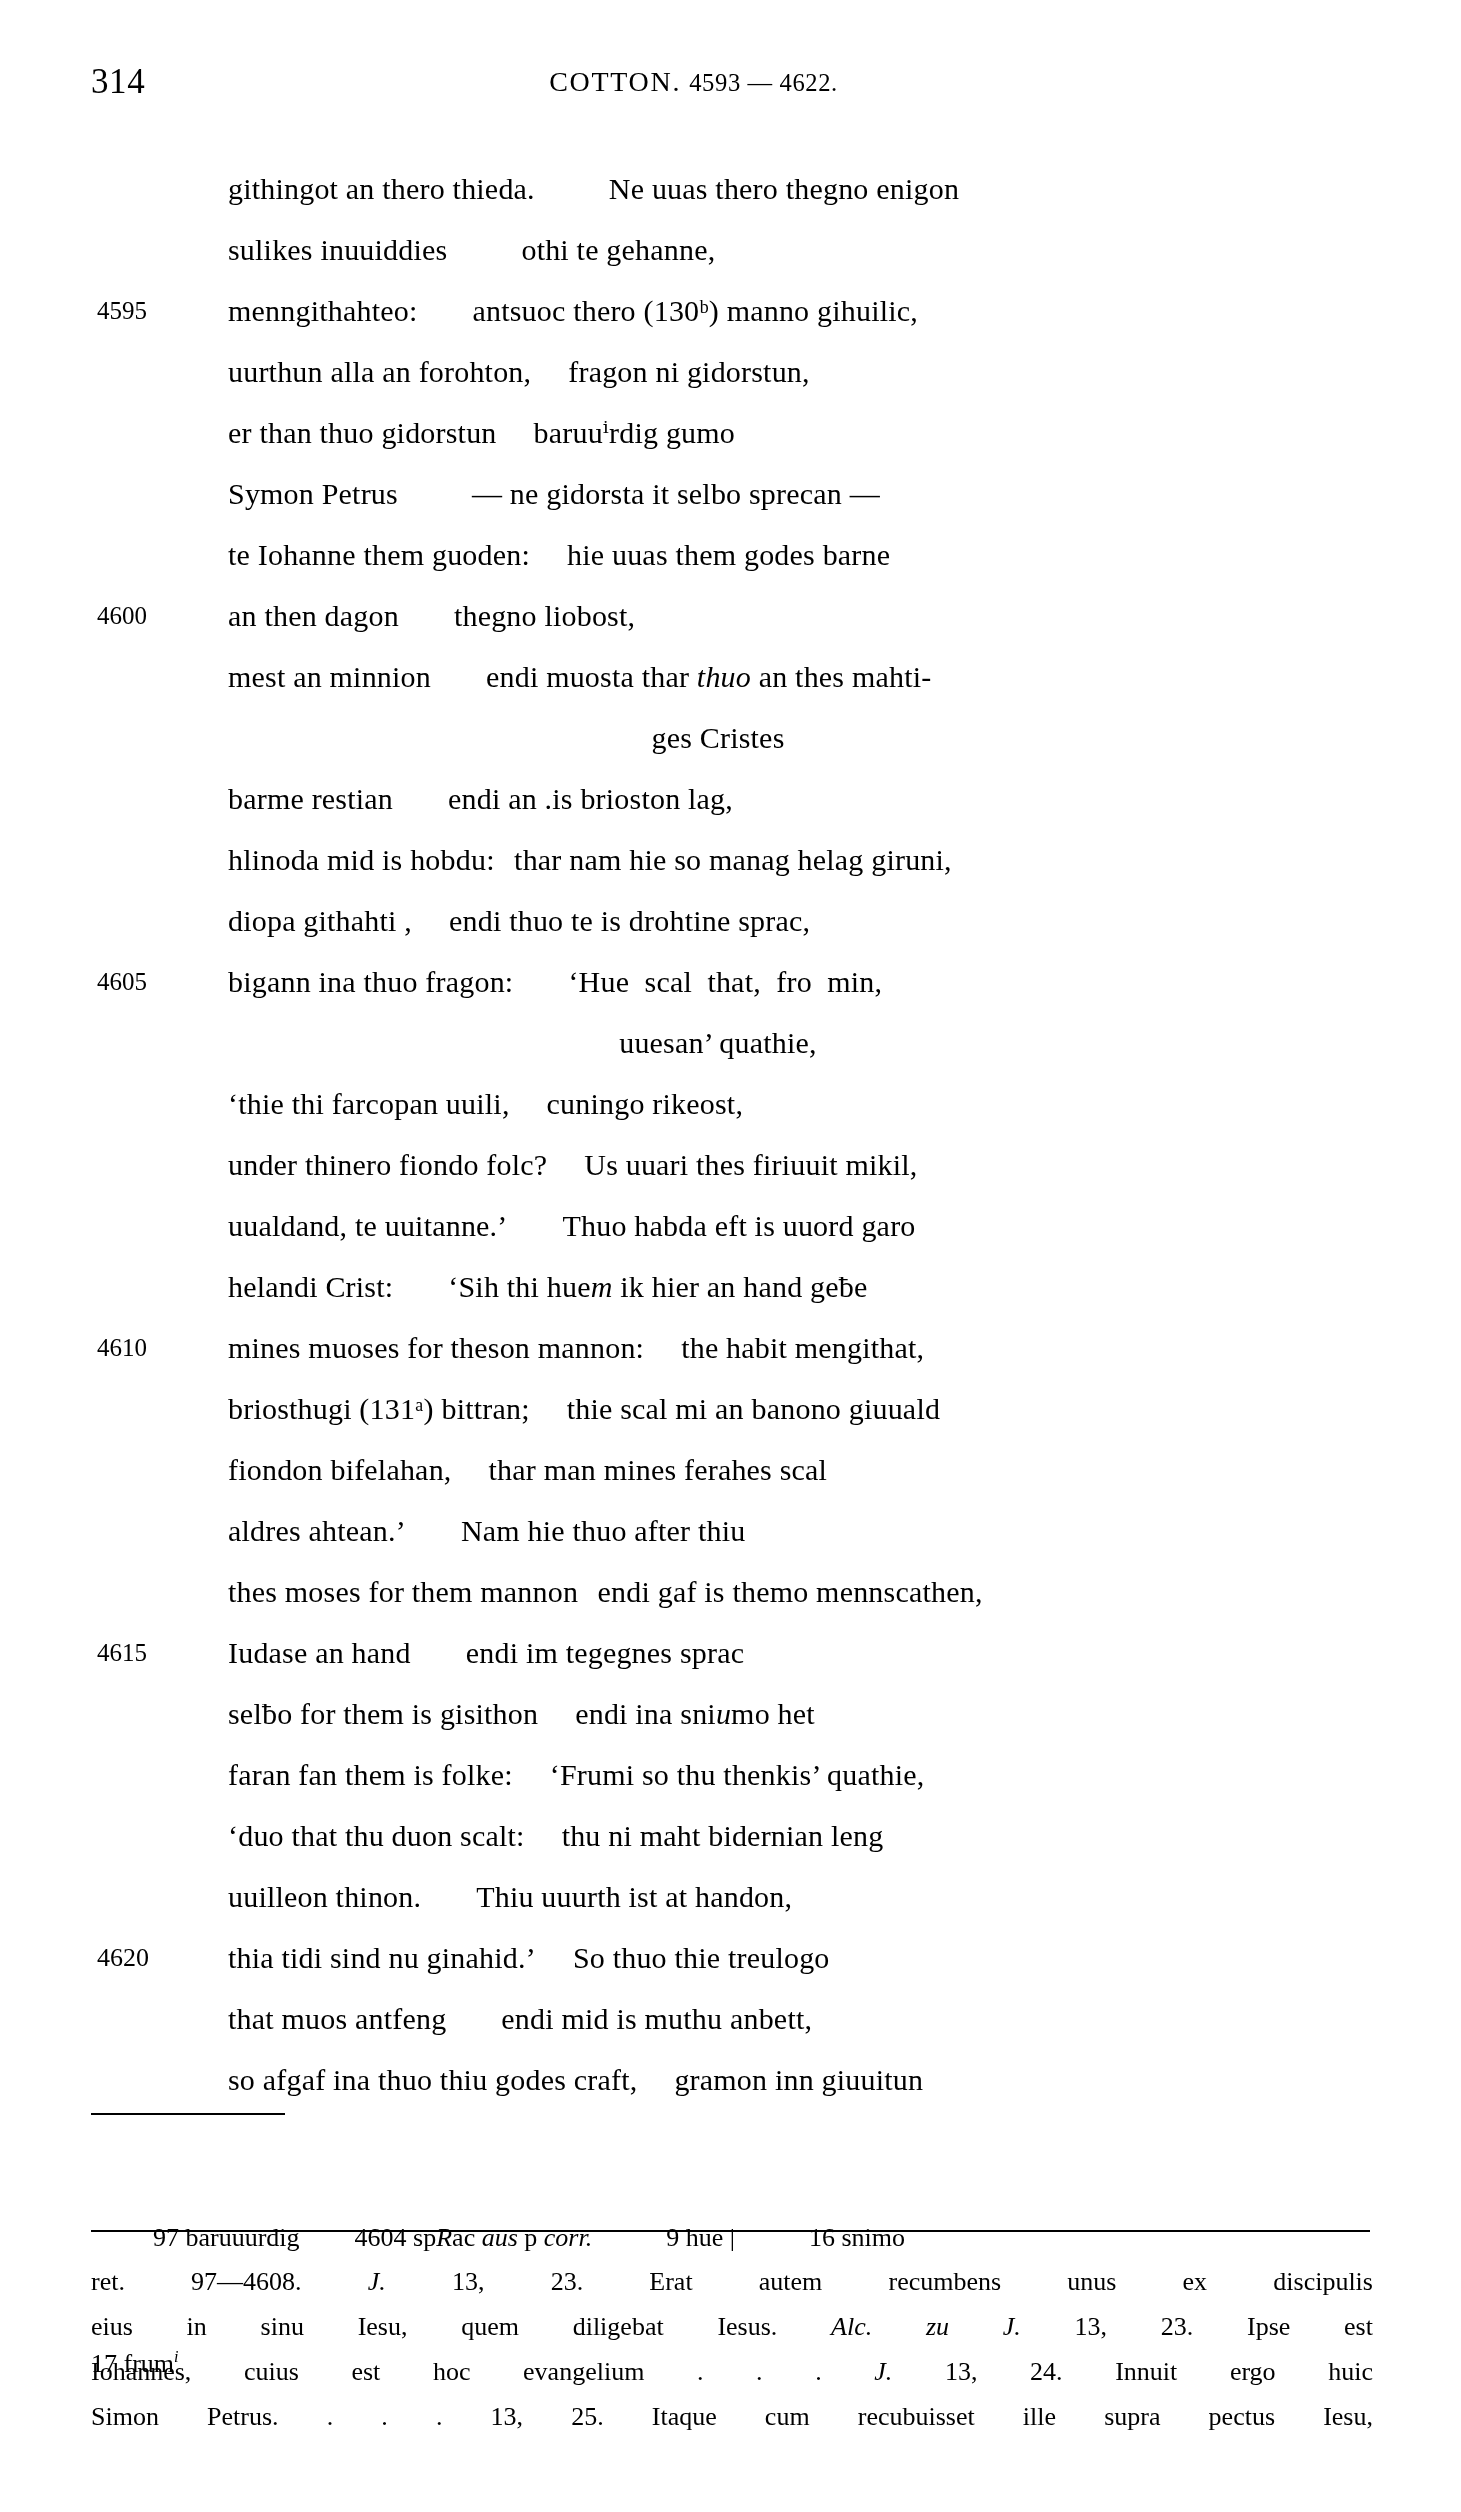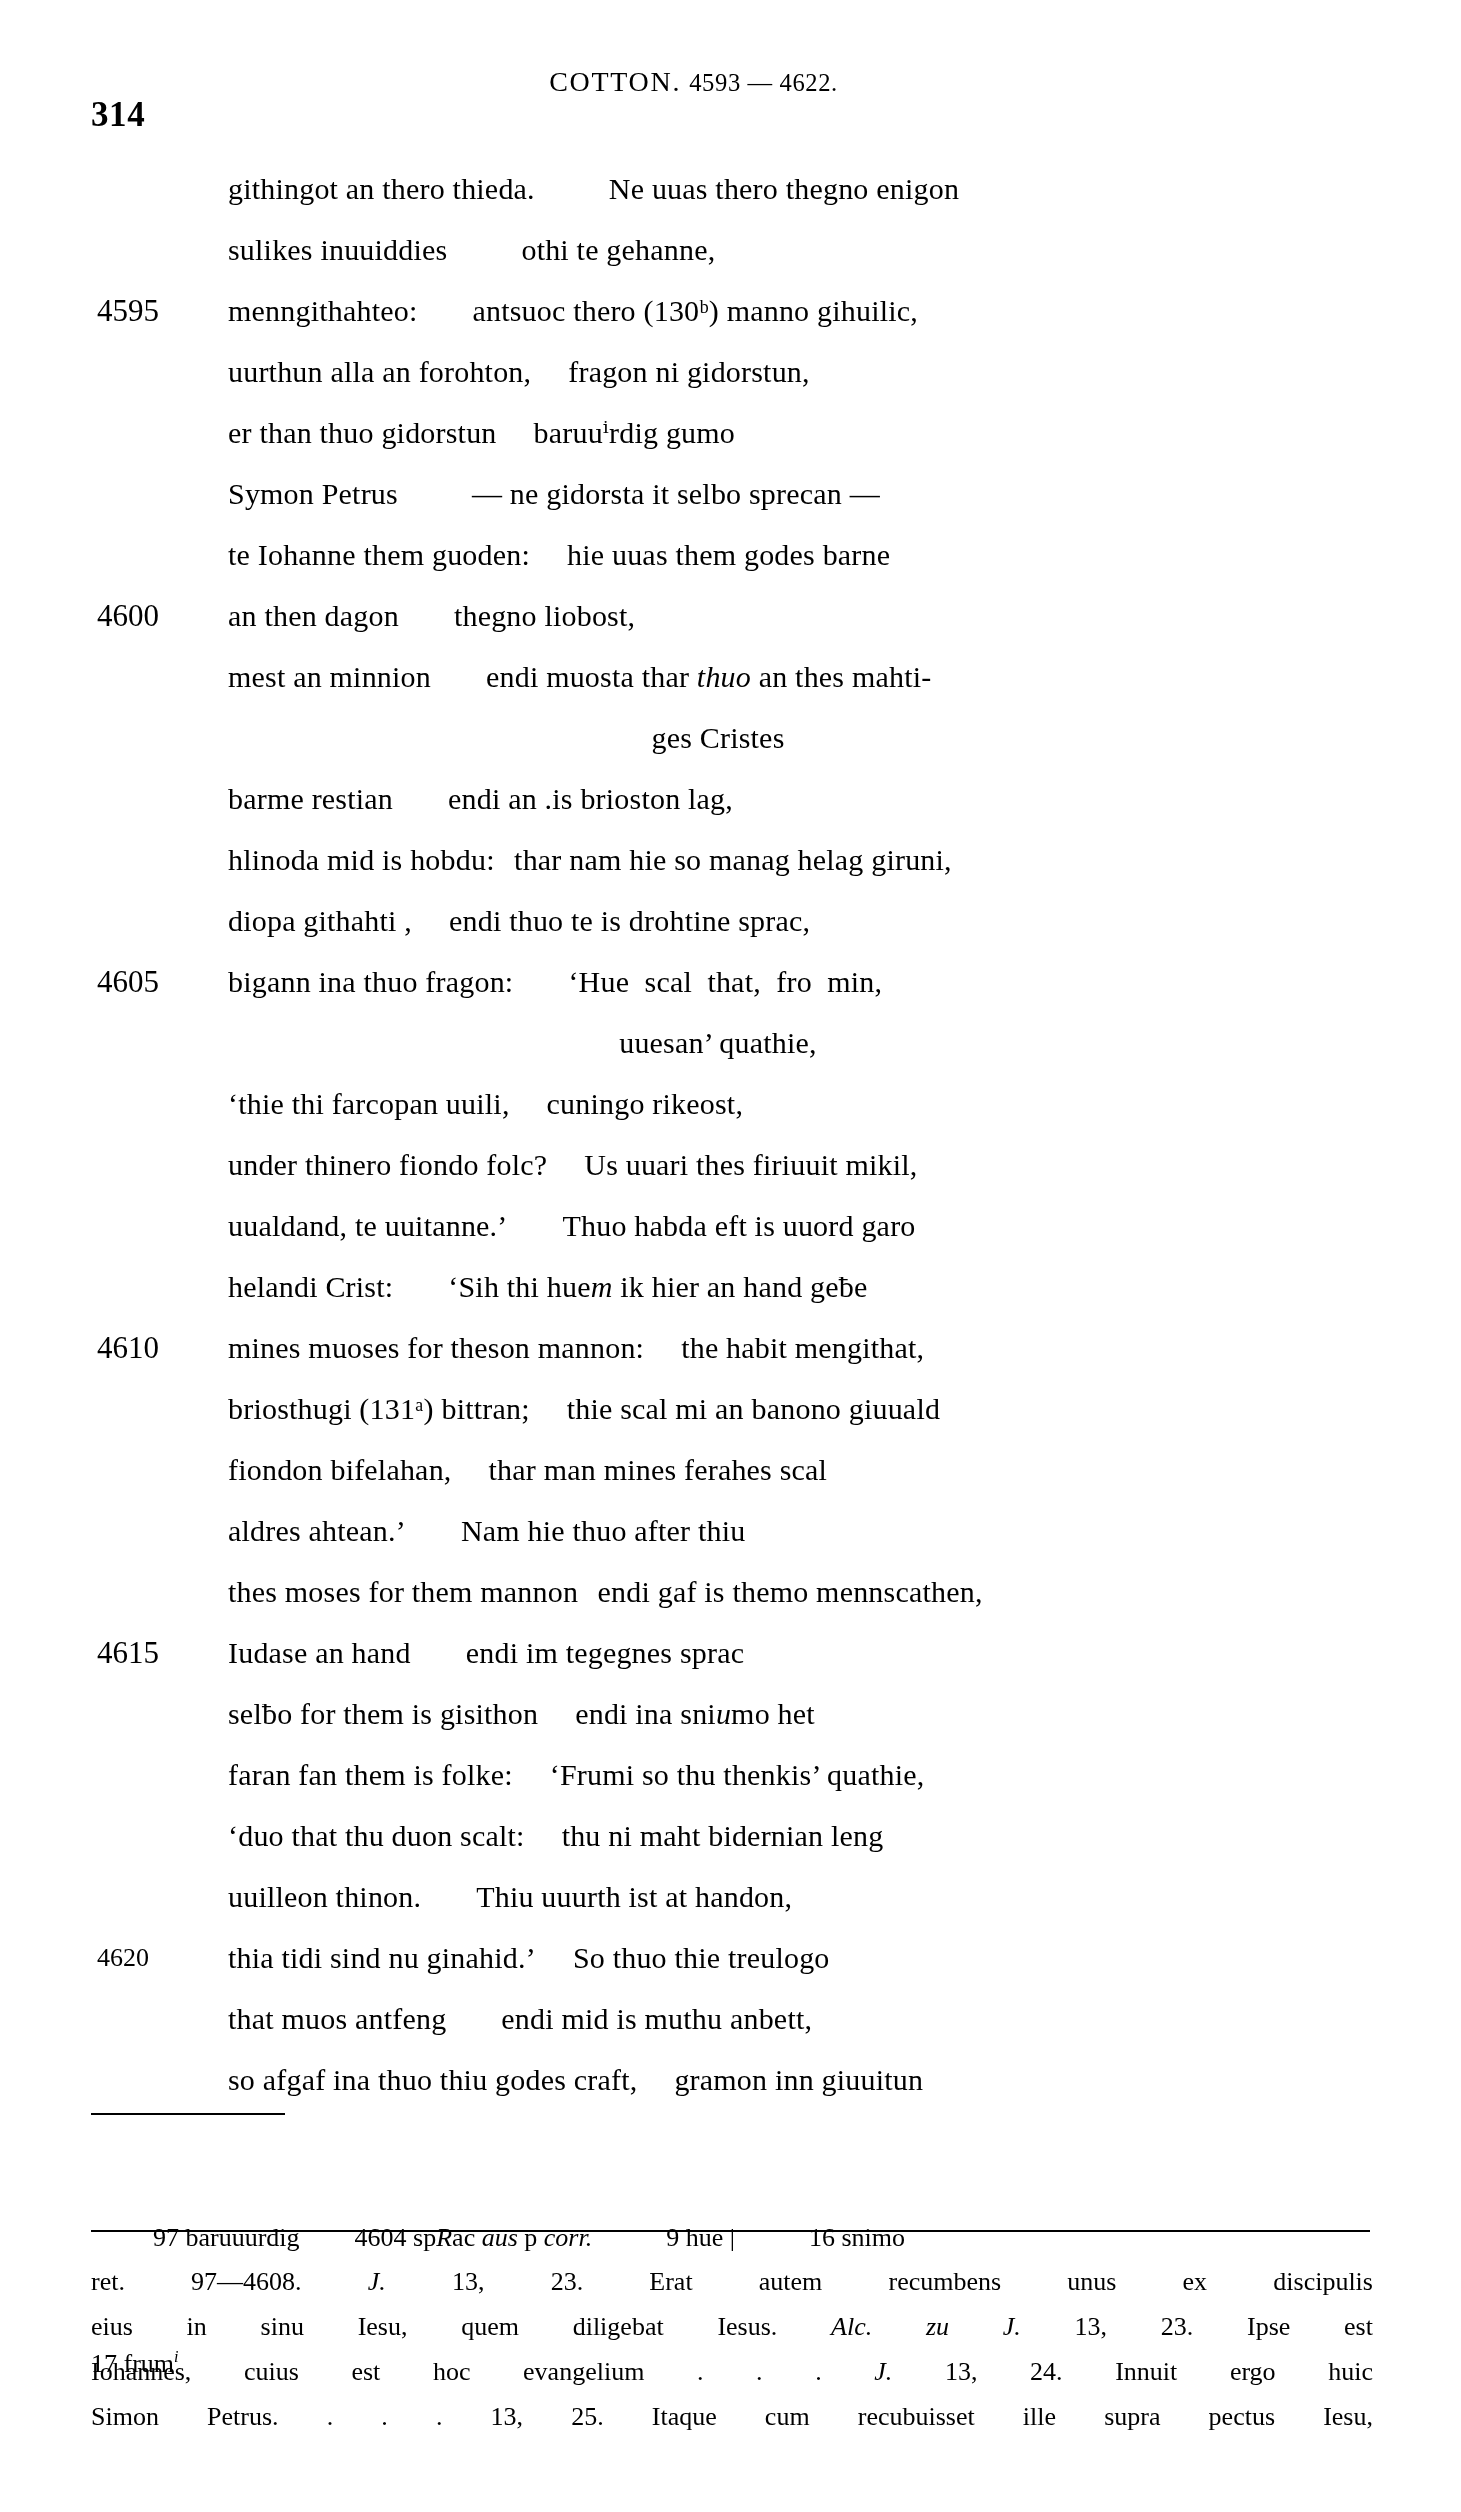--- a/index.html
+++ b/index.html
@@ -29,24 +29,23 @@
     top: 62px;
     left: 0;
     width: 1462px;
     height: 40px;
   }
   .folio {
     position: absolute;
     left: 91px;
     top: 0;
     font-size: 35px;
-    font-weight: bold;
+    font-weight: normal;
     letter-spacing: 0.6px;
     line-height: 40px;
-    margin-top: 33px;
   }
   .runtitle {
     position: absolute;
     left: 0;
     top: 0;
     width: 1462px;
     text-align: center;
     font-size: 28px;
     line-height: 40px;
     letter-spacing: 1.1px;
@@ -69,21 +68,21 @@
     line-height: 61px;
     font-size: 30px;
     white-space: pre;
   }
   .vnum {
     position: absolute;
     left: 85px;
     top: 0;
     width: 131px;
     text-align: left;
-    font-size: 31px;
+    font-size: 25px;
     letter-spacing: 0px;
   }
   .vnum.small { font-size: 26px; }
   .vtext {
     position: absolute;
     left: 216px;
     top: 0;
     width: 1210px;
     letter-spacing: 0.2px;
   }

